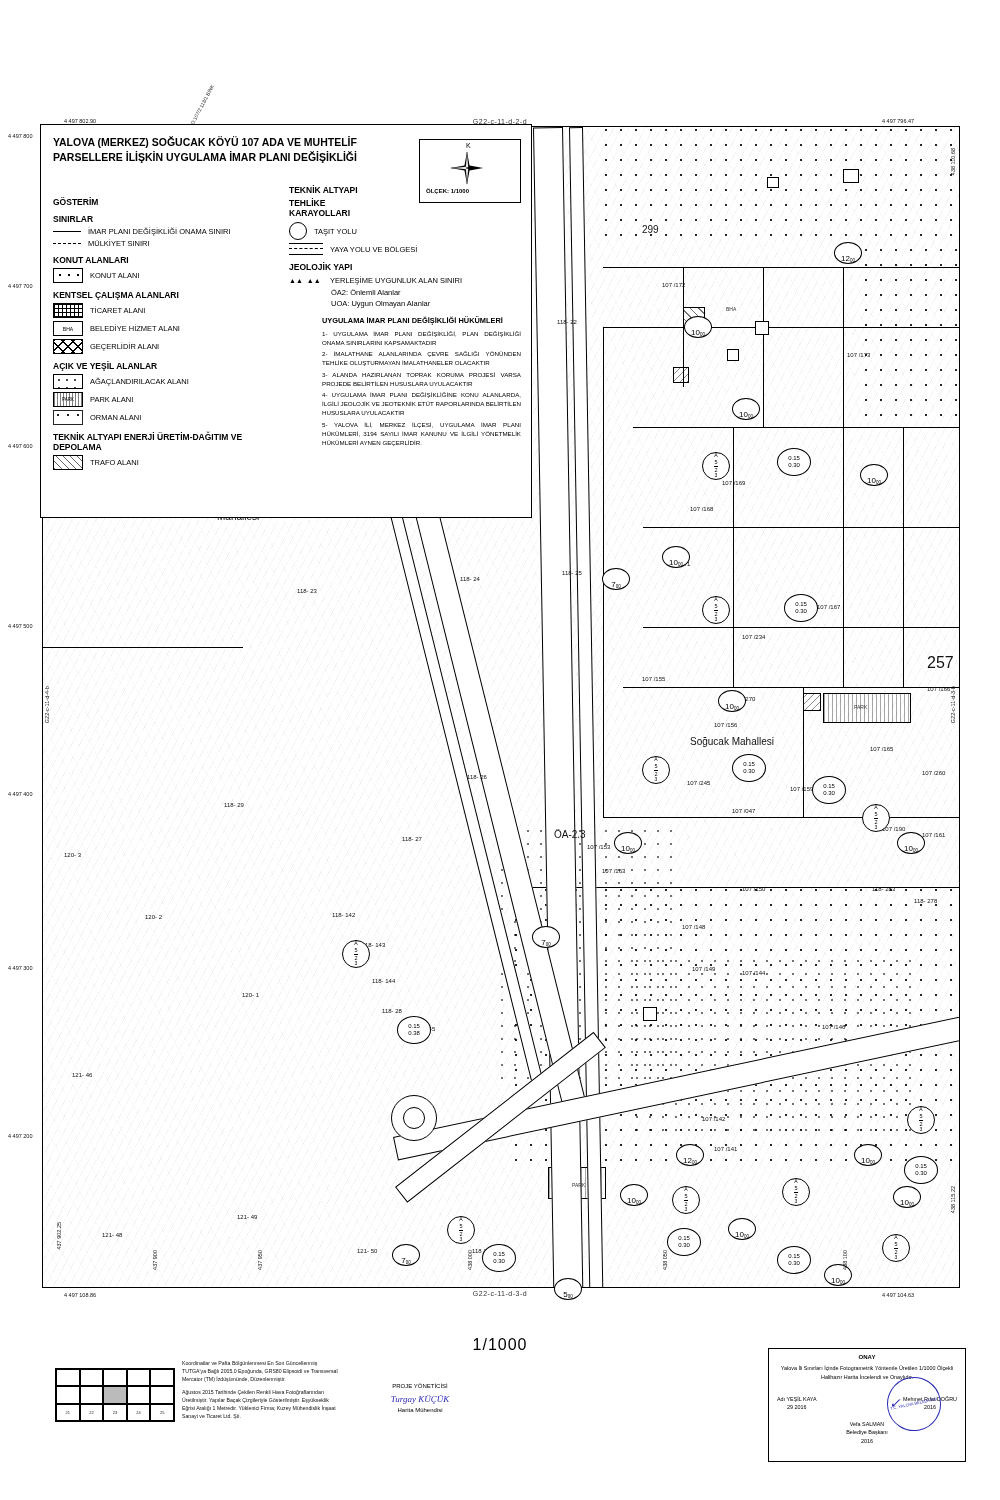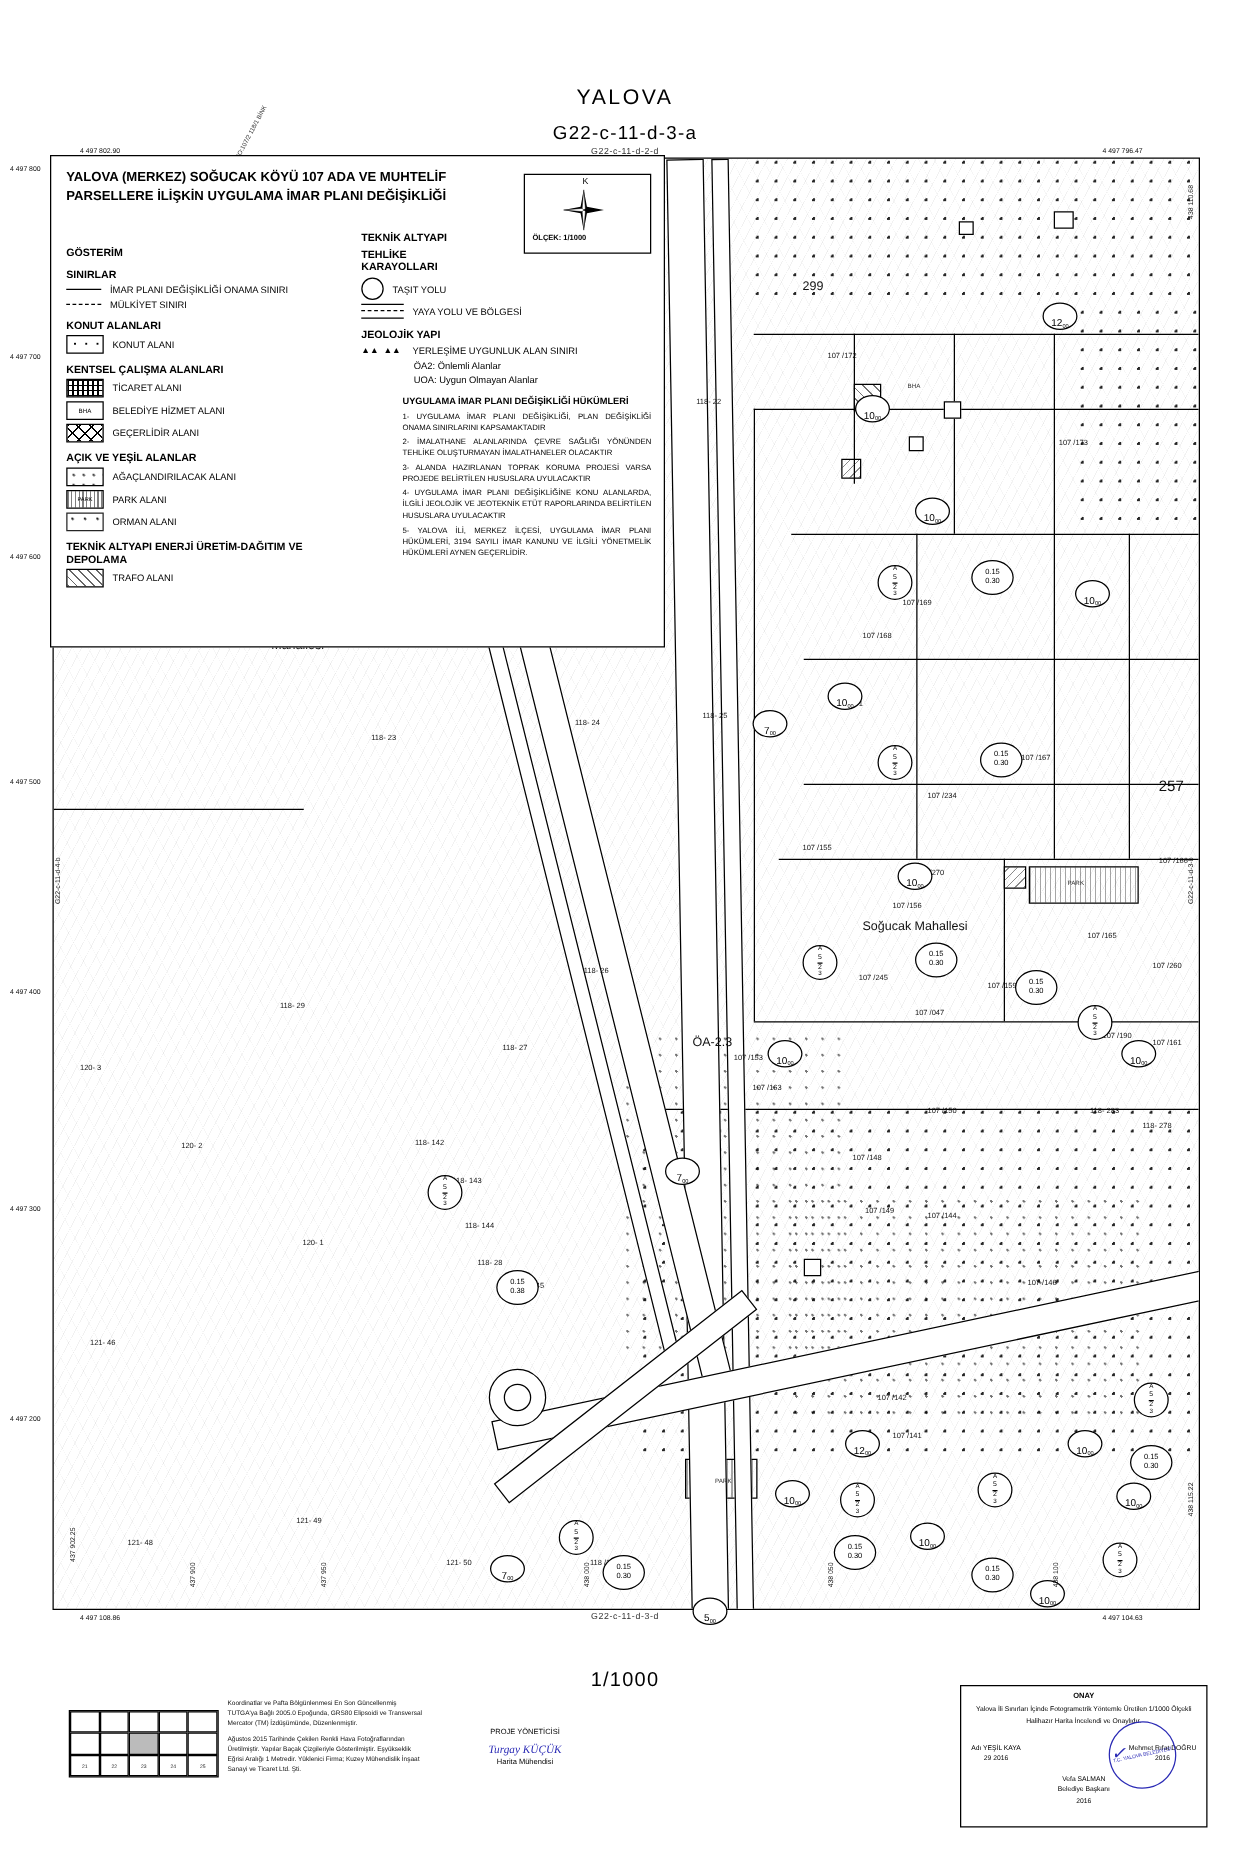--- a/index.html
+++ b/index.html
@@ -171,22 +171,20 @@
     color:#2b2bb5;font-size:4px;display:flex;align-items:center;justify-content:center;text-align:center;
     transform:rotate(-12deg);
   }
   .sign-blue{position:absolute;color:#2b2bb5;font-family:"Liberation Serif",serif;font-style:italic;}
 </style>
 </head>
 <body>
 
 <div class="sheet">
 
-  <div class="doc-title">YALOVA</div>
-  <div class="sheet-code">G22-c-11-d-3-a</div>
   <div class="sheet-code-small">G22-c-11-d-2-d</div>
 
   <div class="map-frame">
     <div class="map-inner">
 
       <div class="contours"></div>
       <div class="contours2"></div>
 
       <div class="reg orman" style="left:560px;top:0px;width:356px;height:120px;"></div>
       <div class="reg orman" style="left:820px;top:120px;width:96px;height:180px;"></div>
@@ -246,21 +244,21 @@
 
     </div>
   </div>
 
   <div id="map-overlays">
       <div class="plabel big" style="position: absolute; left: 192px; top: 198px; font-size: 10px;">HAFRİYAT VE DEPOLAMA</div>
       <div class="plabel big" style="position: absolute; left: 242px; top: 212px; font-size: 10px;">ALANI</div>
       <div class="plabel big" style="position: absolute; left: 690px; top: 736px; font-size: 10px;">Soğucak Mahallesi</div>
       <div class="plabel big" style="position: absolute; left: 217px; top: 511px; font-size: 10px;">Mahallesi</div>
       <div class="plabel big" style="position: absolute; left: 554px; top: 829px; font-size: 10px;">ÖA-2.3</div>
-      <div class="plabel big" style="position: absolute; left: 927px; top: 622px; font-size: 12px;">257</div>
+      <div class="plabel big" style="position: absolute; left: 927px; top: 654px; font-size: 16px;">257</div>
       <div class="plabel big" style="position: absolute; left: 642px; top: 224px; font-size: 10px;">299</div>
       <div class="plabel" style="position: absolute; left: 297px; top: 134px;">118- 18</div>
       <div class="plabel" style="position: absolute; left: 460px; top: 134px;">118- 19</div>
       <div class="plabel" style="position: absolute; left: 290px; top: 208px;">118- 62</div>
       <div class="plabel" style="position: absolute; left: 247px; top: 348px;">118- 61</div>
       <div class="plabel" style="position: absolute; left: 147px; top: 494px;">118- 60</div>
       <div class="plabel" style="position: absolute; left: 382px; top: 326px;">118- 20</div>
       <div class="plabel" style="position: absolute; left: 557px; top: 319px;">118- 22</div>
       <div class="plabel" style="position: absolute; left: 462px; top: 411px;">118- 21</div>
       <div class="plabel" style="position: absolute; left: 297px; top: 588px;">118- 23</div>

